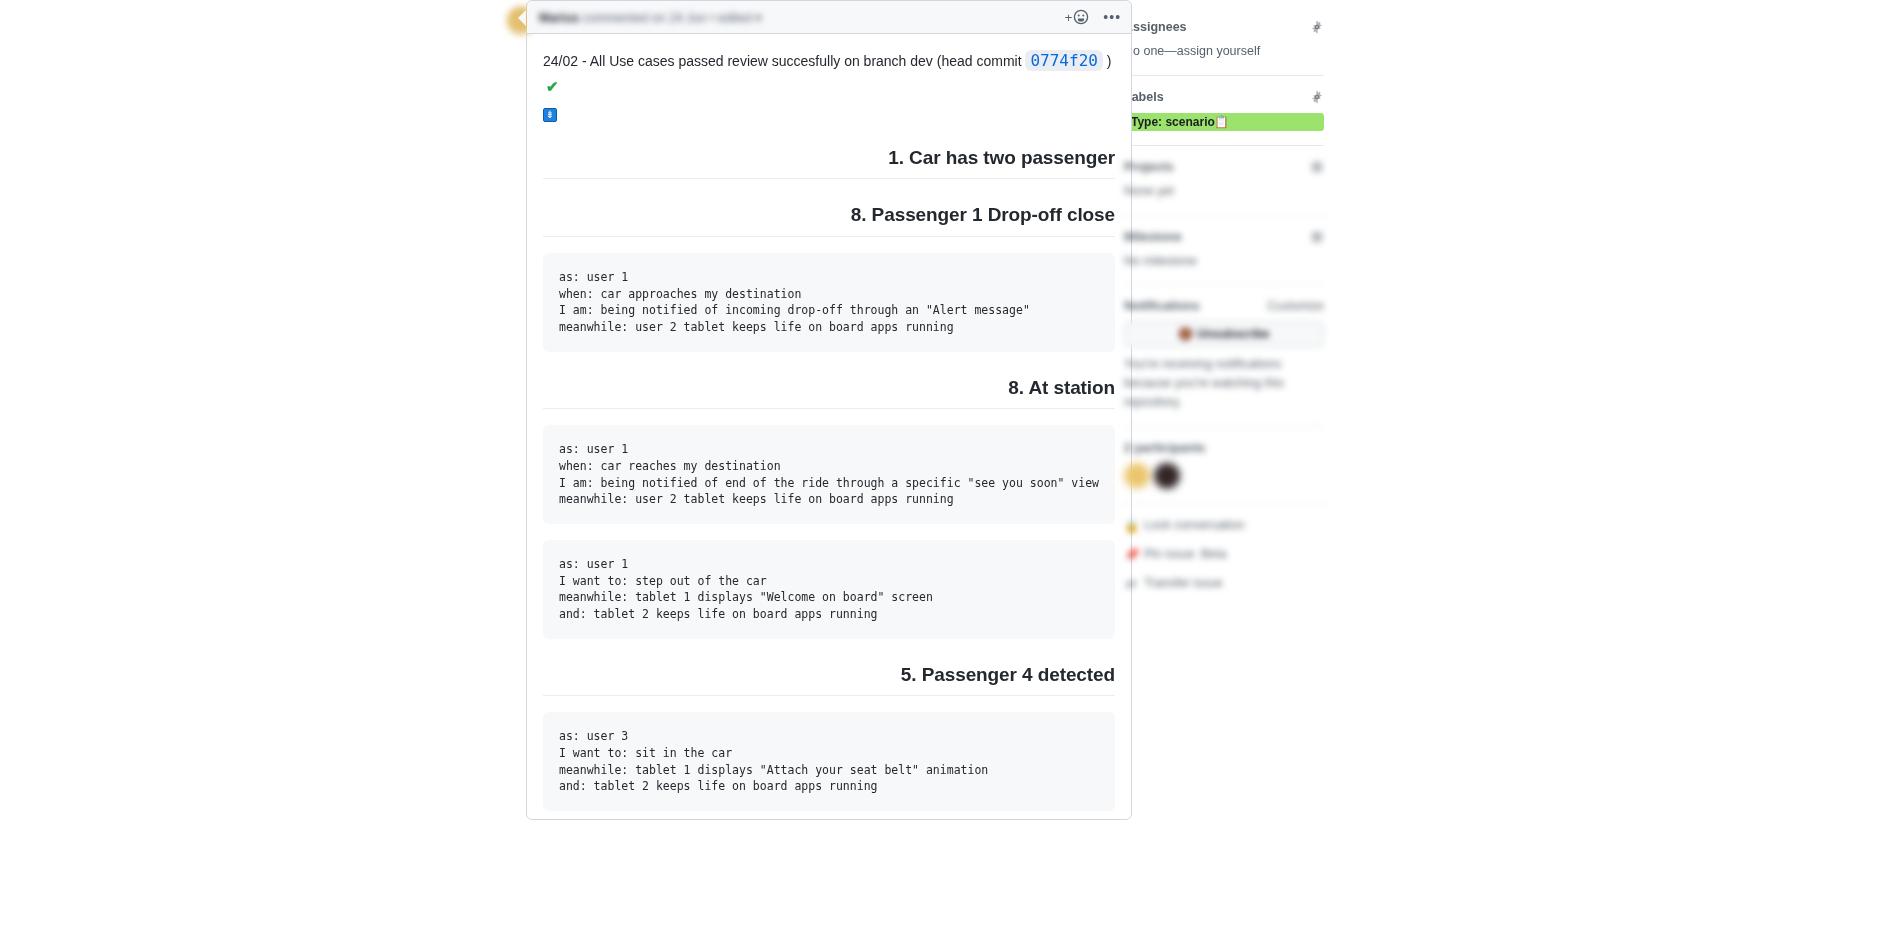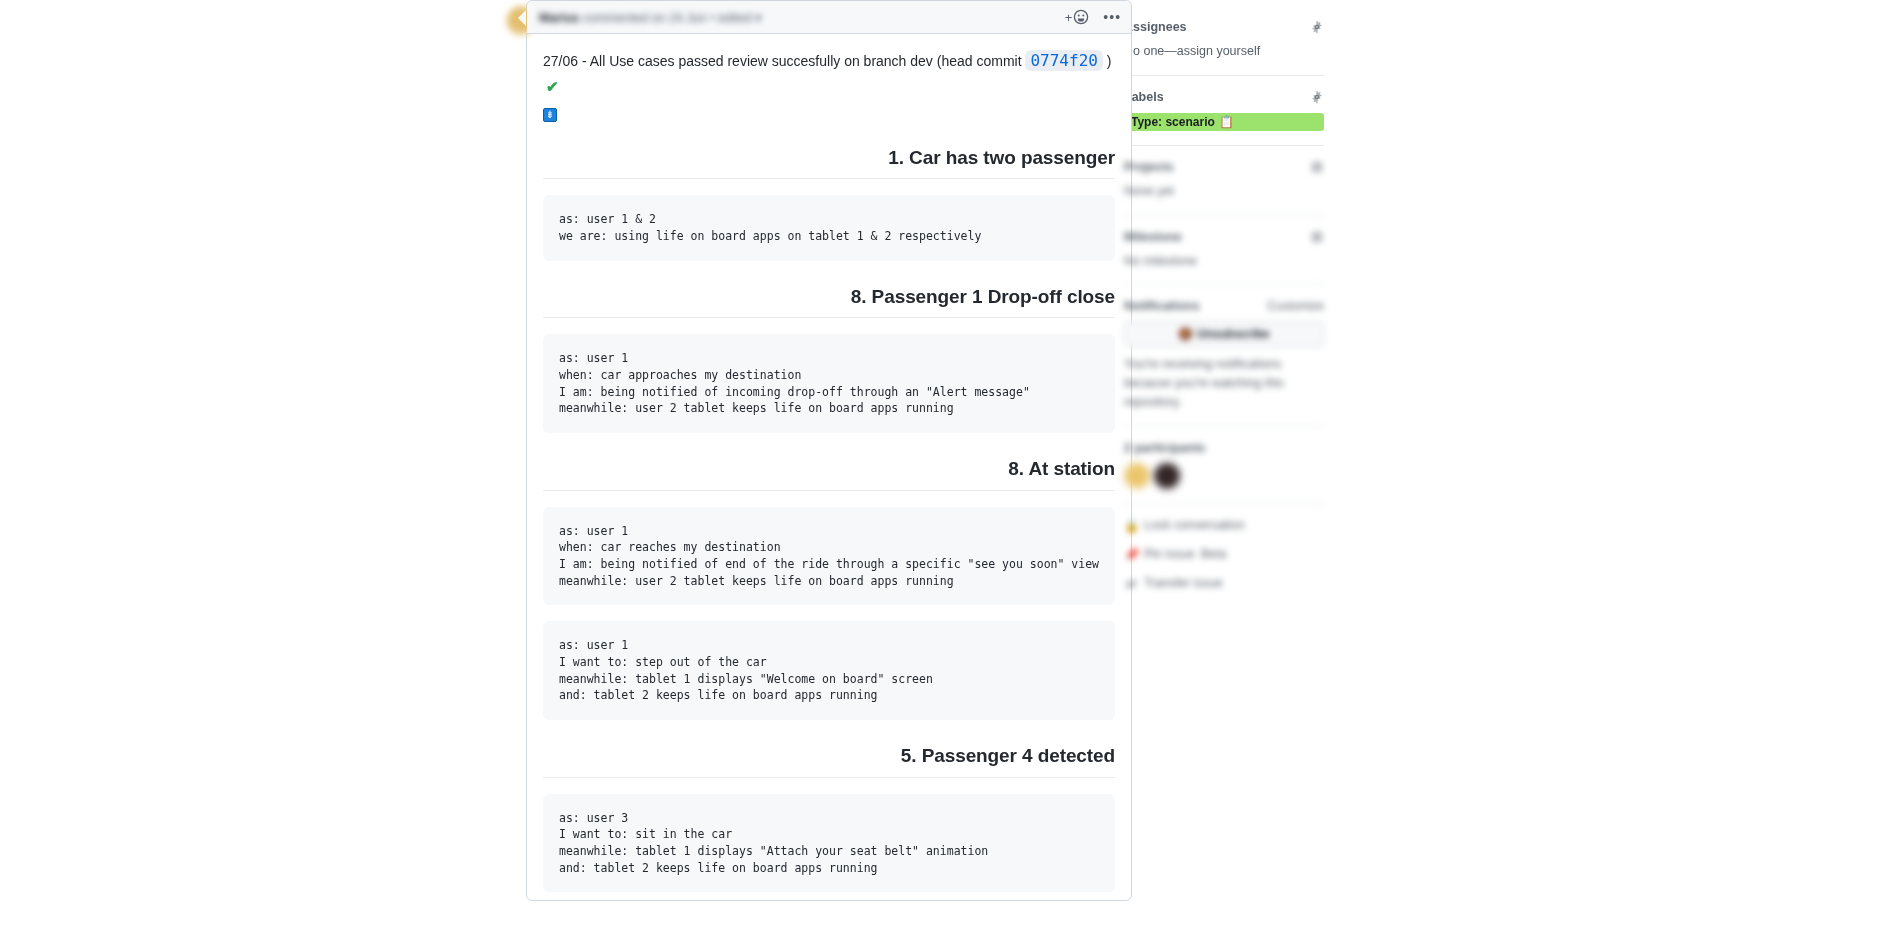--- a/index.html
+++ b/index.html
@@ -158,21 +158,21 @@
   .side-block { padding: 0 0 14px 0; border-bottom: 1px solid #e6e8eb; margin-bottom: 14px; }
   .side-block.last { border-bottom: none; }
   .side-head {
     display: flex; align-items: center;
     font-size: 12.5px; font-weight: 600; color: #57606a;
     margin-bottom: 8px;
   }
   .side-head .gear { margin-left: auto; color: #57606a; opacity: .85; cursor: pointer; }
   .side-text { font-size: 12.5px; color: #57606a; line-height: 1.5; }
   .label-chip {
-    display: inline-flex; align-items: center; gap: 5px;
+    display: inline-flex; align-items: center; 
     width: 100%;
     background: #9be36d;
     color: #1b1f23;
     font-size: 12px; font-weight: 600;
     padding: 2px 7px;
     border-radius: 3px;
   }
   .blurred { filter: blur(3.4px); -webkit-user-select: none; user-select: none; }
   .subscribe-btn {
     display: block; width: 100%;
@@ -227,33 +227,31 @@
                   <circle cx="10.3" cy="6.4" r="1" fill="#57606a"></circle>
                   <path d="M4.8 9.4 h6.4 a3.2 3.2 0 0 1 -6.4 0 z" fill="#57606a"></path>
                 </svg>
               </span>
               <span class="kebab">•••</span>
             </span>
           </div>
 
           <div class="comment-body">
             <p class="intro-line">
-              <span>27/06 - All Use cases passed review succesfully on branch dev (head commit</span>
+              <span>24/02 - All Use cases passed review succesfully on branch dev (head commit</span>
               <span class="commit-sha">0774f20</span>
               <span>)</span>
               <span class="check-mark">✔</span>
             </p>
             <div>
               <span class="emoji-badge">⇟</span>
             </div>
 
             <div id="sections-host">
                 <h3 class="sec-title">1. Car has two passenger</h3>
-                <pre class="code">as: user 1 &amp; 2
-we are: using life on board apps on tablet 1 &amp; 2 respectively</pre>
                 <h3 class="sec-title">8. Passenger 1 Drop-off close</h3>
                 <pre class="code">as: user 1
 when: car approaches my destination
 I am: being notified of incoming drop-off through an "Alert message"
 meanwhile: user 2 tablet keeps life on board apps running</pre>
                 <h3 class="sec-title">8. At station</h3>
                 <pre class="code">as: user 1
 when: car reaches my destination
 I am: being notified of end of the ride through a specific "see you soon" view
 meanwhile: user 2 tablet keeps life on board apps running</pre>

